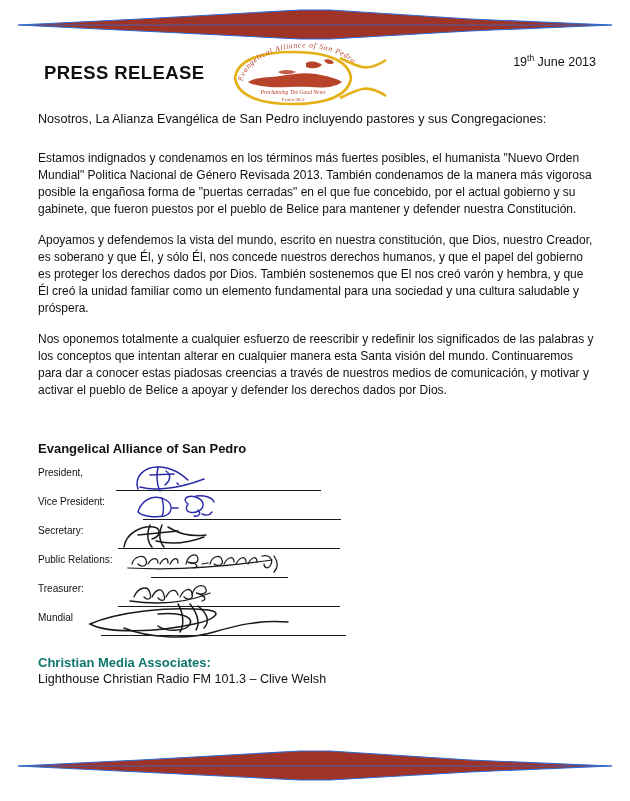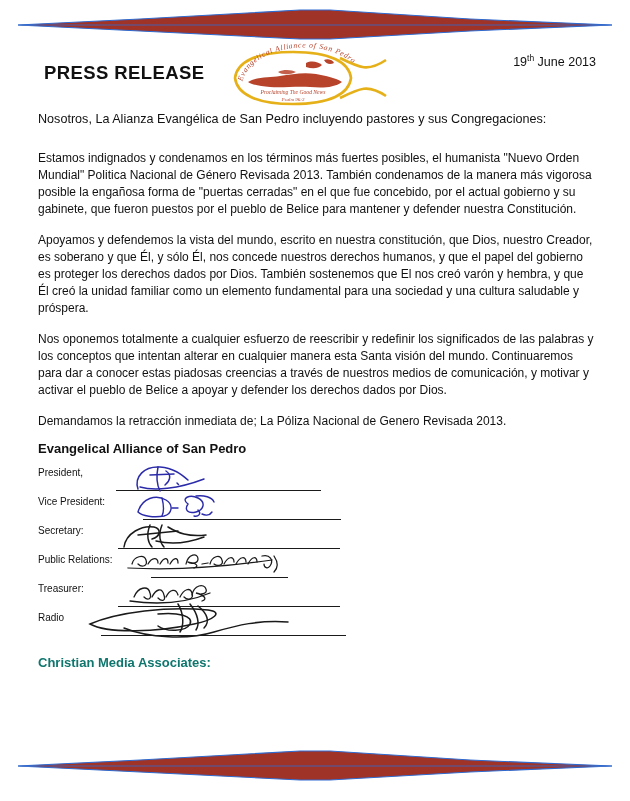--- a/index.html
+++ b/index.html
@@ -205,21 +205,20 @@
       <text x="75" y="56" text-anchor="middle" font-family="'Liberation Serif', serif" font-size="5.6" font-style="italic" fill="#B8432B">Proclaiming The Good News</text>
       <text x="75" y="62.5" text-anchor="middle" font-family="'Liberation Serif', serif" font-size="5" font-style="italic" fill="#B8432B">Psalm 96:3</text>
     </svg>
   </div>
 
   <div class="content">
     <p class="intro">Nosotros, La Alianza Evangélica de San Pedro incluyendo pastores   y sus Congregaciones:</p>
     <p class="para">Estamos indignados y condenamos en los términos más fuertes posibles, el humanista "Nuevo Orden Mundial" Politica Nacional de Género Revisada 2013. También condenamos de la manera más vigorosa posible la engañosa forma de "puertas cerradas" en el que fue concebido, por el actual gobierno y su gabinete, que fueron puestos por el pueblo de Belice para mantener y defender nuestra Constitución.</p>
     <p class="para">Apoyamos y defendemos la vista del mundo, escrito en nuestra constitución, que Dios, nuestro Creador, es soberano y que Él, y sólo Él, nos concede nuestros derechos humanos, y que el papel del gobierno es proteger los derechos dados por Dios. También sostenemos que El nos creó varón y hembra, y que Él creó la unidad familiar como un elemento fundamental para una sociedad y una cultura saludable y próspera.</p>
     <p class="para">Nos oponemos totalmente a cualquier esfuerzo de reescribir y redefinir los significados de las palabras y los conceptos que intentan alterar  en cualquier manera esta Santa visión del mundo. Continuaremos para dar a conocer estas piadosas creencias a través de nuestros medios de comunicación, y motivar y activar el pueblo de Belice a apoyar y defender los derechos dados por Dios.</p>
-    <p class="para demand">Demandamos la retracción inmediata de; La Póliza Nacional de Genero Revisada 2013.</p>
   </div>
 
   <div class="sig-block">
     <div class="sig-title">Evangelical Alliance of San Pedro</div>
 
     <div class="sig-row">
       <span class="sig-label">President,</span>
       <span class="sig-line" style="left:78px; width:205px;"></span>
       <span class="sig-ink">
         <svg width="400" height="29" viewBox="0 0 400 29">
@@ -305,39 +304,40 @@
             <path d="M128,16 C132,8 138,7 140,14"></path>
             <path d="M142,16 C146,8 152,6 154,12 C156,18 150,20 146,16"></path>
             <path d="M154,14 C156,4 166,2 168,8 C170,13 162,14 158,12 C166,14 170,18 164,20"></path>
             <path d="M92,20 C120,24 148,22 172,12"></path>
           </g>
         </svg>
       </span>
     </div>
 
     <div class="sig-row">
-      <span class="sig-label">Radio</span>
+      <span class="sig-label">Mundial</span>
       <span class="sig-line" style="left:63px; width:245px;"></span>
       <span class="sig-ink">
         <svg width="400" height="29" viewBox="0 0 400 29">
           <g fill="none" stroke="#1a1a1a" stroke-width="1.5" stroke-linecap="round">
             <path d="M52,14 C80,2 130,-4 170,0 C186,2 176,10 156,14 C120,22 70,24 52,14 Z"></path>
             <path d="M86,18 C110,28 150,30 176,22 C200,15 220,10 250,12"></path>
             <path d="M120,4 C140,2 156,6 152,14 C148,22 128,22 120,16"></path>
             <path d="M140,-6 C146,4 146,16 142,22"></path>
             <path d="M152,-6 C160,4 162,14 158,20"></path>
             <path d="M160,-4 C170,4 172,12 166,18"></path>
           </g>
         </svg>
       </span>
     </div>
   </div>
 
   <div class="footer">
     <div class="footer-title">Christian Media Associates:</div>
+    <div class="footer-line">Lighthouse Christian Radio FM 101.3 – Clive Welsh</div>
   </div>
 
   <div class="divider bottom">
     <svg viewBox="0 0 630 40" xmlns="http://www.w3.org/2000/svg">
       <path d="M18,21 L140,15 L300,6 L330,6 L470,15 L612,21 L470,27 L330,35 L300,35 L140,27 Z" fill="#A03328" stroke="#2E6BD0" stroke-width="1.1"></path>
       <path d="M18,21 L612,21" stroke="#2E6BD0" stroke-width="0.8" fill="none"></path>
     </svg>
   </div>
 
 </div>

